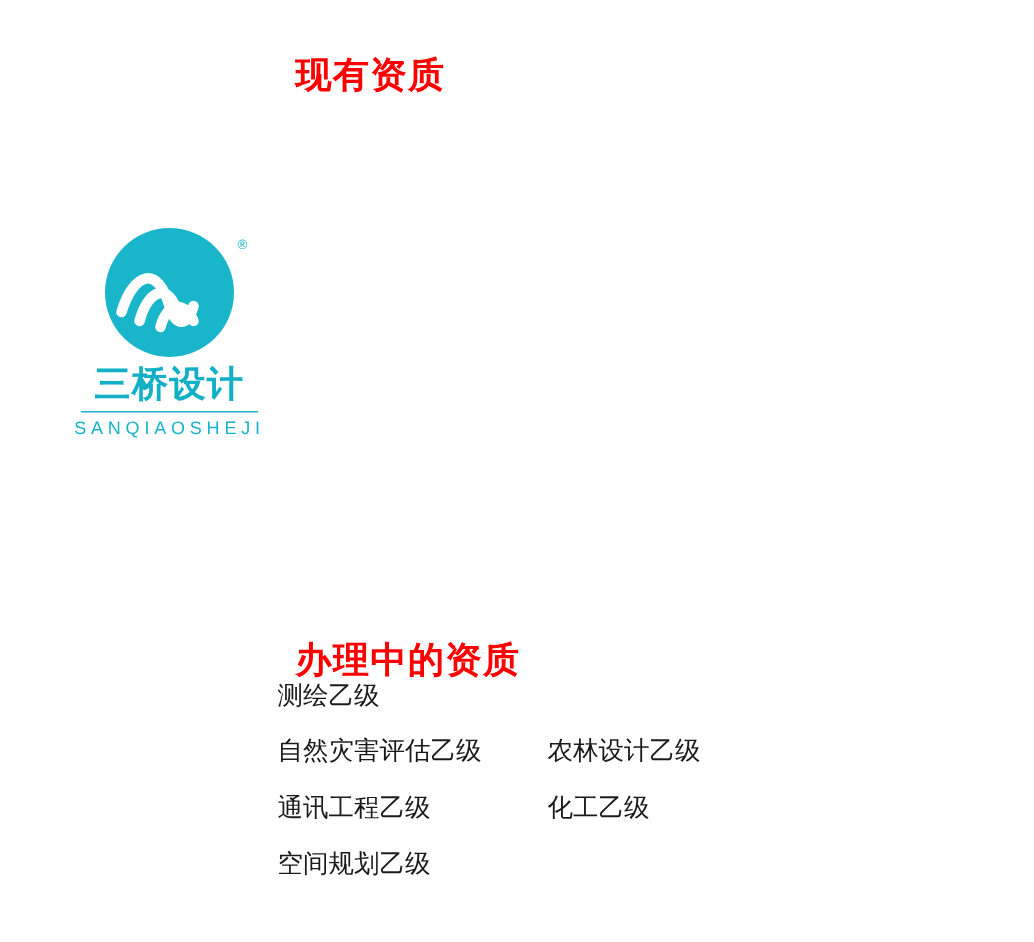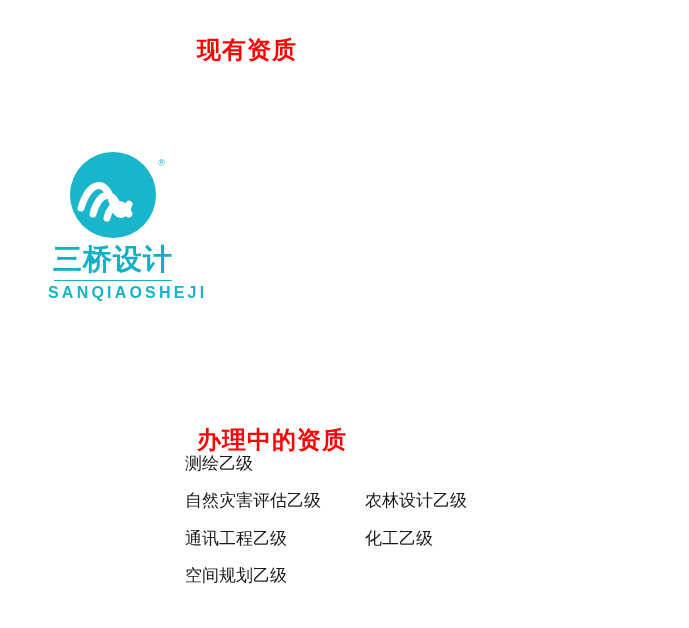--- a/index.html
+++ b/index.html
@@ -42,32 +42,31 @@
     position: absolute;
     right: 2px;
     top: 6px;
     font-size: 9px;
     color: #16b3c8;
     font-family: "Liberation Sans", sans-serif;
   }
   .logo-name {
     font-family: "Liberation Sans", "DejaVu Sans", sans-serif;
     font-weight: bold;
-    font-size: 29px;
+    font-size: 24px;
     color: #12b0c6;
     letter-spacing: 1px;
     line-height: 1.1;
   }
   .logo-pinyin {
     font-family: "Liberation Sans", "DejaVu Sans", sans-serif;
-    font-size: 16px;
+    font-size: 12px;
     color: #17b4c9;
     letter-spacing: 3.2px;
     margin-top: 3px;
-    font-weight: bold;
   }
   .logo-rule {
     width: 118px;
     height: 1px;
     background: #17b4c9;
     margin: 4px auto 0 auto;
   }
 
   
   .section-title {

